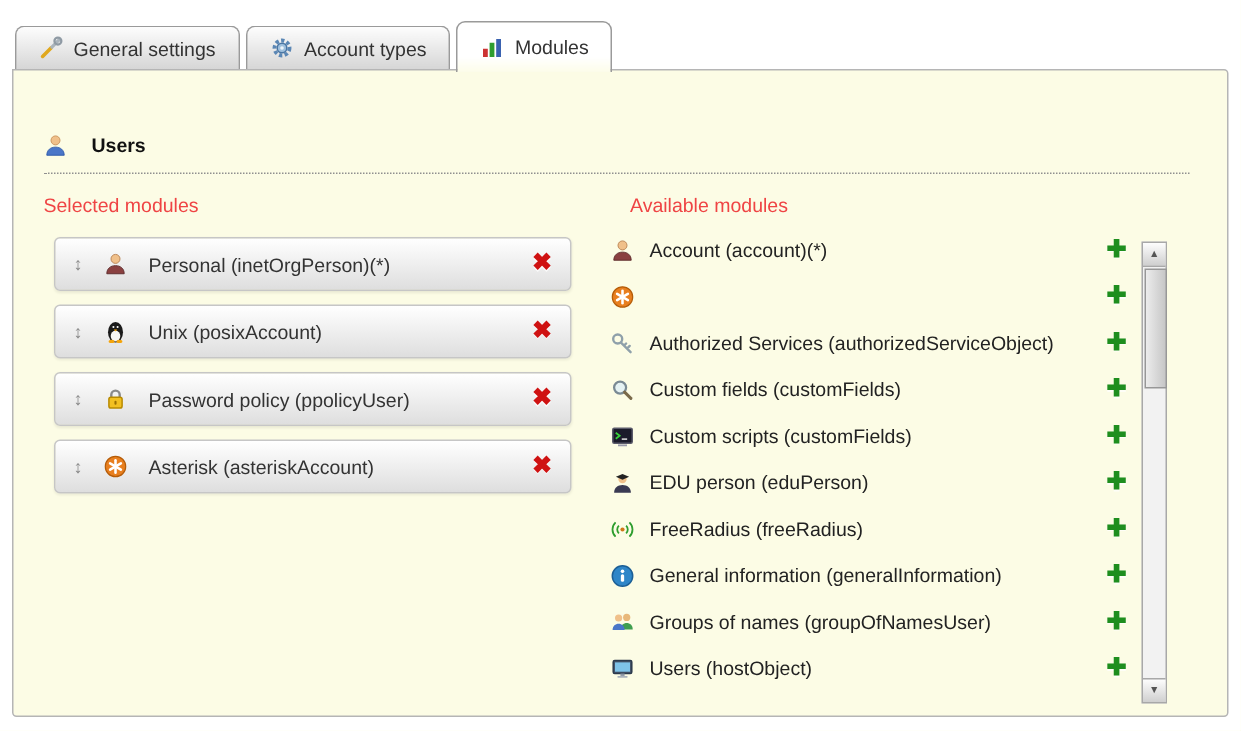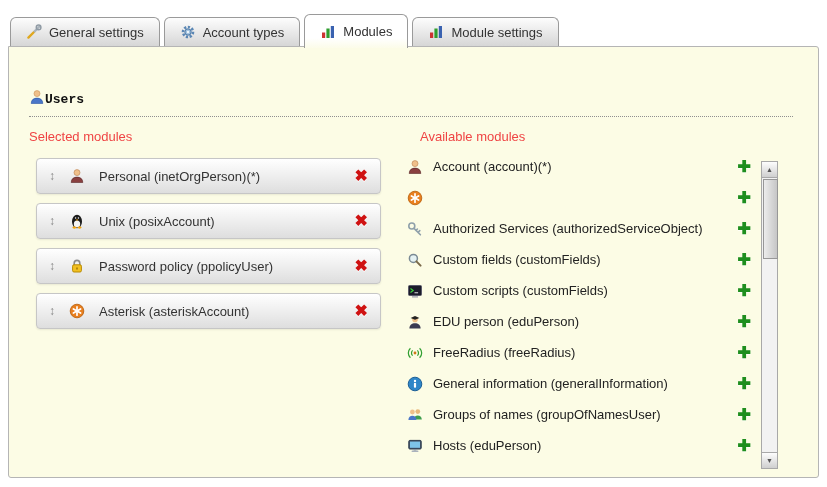--- a/index.html
+++ b/index.html
@@ -11,22 +11,22 @@
   .tab{height:29px;display:flex;align-items:center;gap:7px;padding:0 15px;
        background:linear-gradient(#fdfdfd,#d6d6d6);border:1px solid #9a9a9a;border-bottom:none;
        border-radius:6px 6px 0 0;color:#333;cursor:pointer;box-sizing:border-box;white-space:nowrap;}
   .tab.active{margin-top:-3px;height:34px;background:linear-gradient(#ffffff 70%,#fcfce9);z-index:3;}
   .tab .ticon{width:16px;height:16px;display:inline-flex;}
 
   
   .panel{position:absolute;left:8px;top:46px;width:811px;height:432px;background:#fcfce5;
          border:1px solid #b5b5b5;border-radius:0 3px 3px 3px;box-sizing:border-box;}
 
-  .users-header{position:absolute;left:20px;top:42px;width:764px;display:flex;align-items:center;gap:0;
-                font-weight:bold;color:#111;border-bottom:1px dotted #8f8f8f;padding-bottom:7px;font-family:Liberation Mono, monospace;}
+  .users-header{position:absolute;left:20px;top:42px;width:764px;display:flex;align-items:flex-start;gap:16px;
+                font-weight:bold;color:#111;border-bottom:1px dotted #8f8f8f;padding-bottom:7px;}
   .col-label{position:absolute;color:#ef4444;}
   .col-label.left{left:20px;top:82px;}
   .col-label.right{left:411px;top:82px;}
 
   
   .sel-list{position:absolute;left:27px;top:111px;width:345px;display:flex;flex-direction:column;gap:9px;}
   .sel-item{height:36px;border:1px solid #c6c6c6;border-radius:4px;
             background:linear-gradient(#ffffff,#dedede);display:flex;align-items:center;
             padding:0 12px;box-sizing:border-box;box-shadow:0 1px 2px rgba(0,0,0,.08);}
   .handle{color:#8a8a8a;font-size:12px;margin-right:14px;cursor:move;line-height:1;}
@@ -83,30 +83,20 @@
     <div class="tab active">
       <span class="ticon">
         <svg width="16" height="16" viewBox="0 0 16 16">
           <rect x="2" y="8.5" width="3.2" height="5.5" fill="#cc3333"></rect>
           <rect x="6.4" y="4.5" width="3.2" height="9.5" fill="#2f9e2f"></rect>
           <rect x="10.8" y="2" width="3.2" height="12" fill="#3a62b0"></rect>
         </svg>
       </span>
       <span>Modules</span>
     </div>
-    <div class="tab">
-      <span class="ticon">
-        <svg width="16" height="16" viewBox="0 0 16 16">
-          <rect x="2" y="8.5" width="3.2" height="5.5" fill="#cc3333"></rect>
-          <rect x="6.4" y="4.5" width="3.2" height="9.5" fill="#2f9e2f"></rect>
-          <rect x="10.8" y="2" width="3.2" height="12" fill="#3a62b0"></rect>
-        </svg>
-      </span>
-      <span>Module settings</span>
-    </div>
   </div>
 
   <div class="panel">
 
     <div class="users-header">
       <span class="ticon">
         <svg width="16" height="16" viewBox="0 0 16 16">
           <circle cx="8" cy="4.6" r="3" fill="#f0c08a" stroke="#c89058" stroke-width="0.6"></circle>
           <path d="M2.2 14.5c0-3.6 2.6-5.4 5.8-5.4s5.8 1.8 5.8 5.4z" fill="#4a76c8" stroke="#2a56a8" stroke-width="0.6"></path>
         </svg>
@@ -294,21 +284,21 @@
 
       <div class="av-row">
         <span class="micon">
           <svg width="16" height="16" viewBox="0 0 16 16">
             <rect x="1.8" y="2.4" width="12.4" height="8.6" rx="1" fill="#44546a" stroke="#2c3a4c"></rect>
             <rect x="3" y="3.6" width="10" height="6.2" fill="#7ec3e8"></rect>
             <rect x="6.6" y="11" width="2.8" height="1.6" fill="#8a94a2"></rect>
             <rect x="4.6" y="12.6" width="6.8" height="1.3" rx="0.5" fill="#aab2bc"></rect>
           </svg>
         </span>
-        <span class="av-label">Hosts (eduPerson)</span>
+        <span class="av-label">Users (hostObject)</span>
         <span class="add">✚</span>
       </div>
 
     </div>
 
     <div class="scrollbar">
       <div class="sb-btn up">▲</div>
       <div class="sb-thumb"></div>
       <div class="sb-btn down">▼</div>
     </div>

